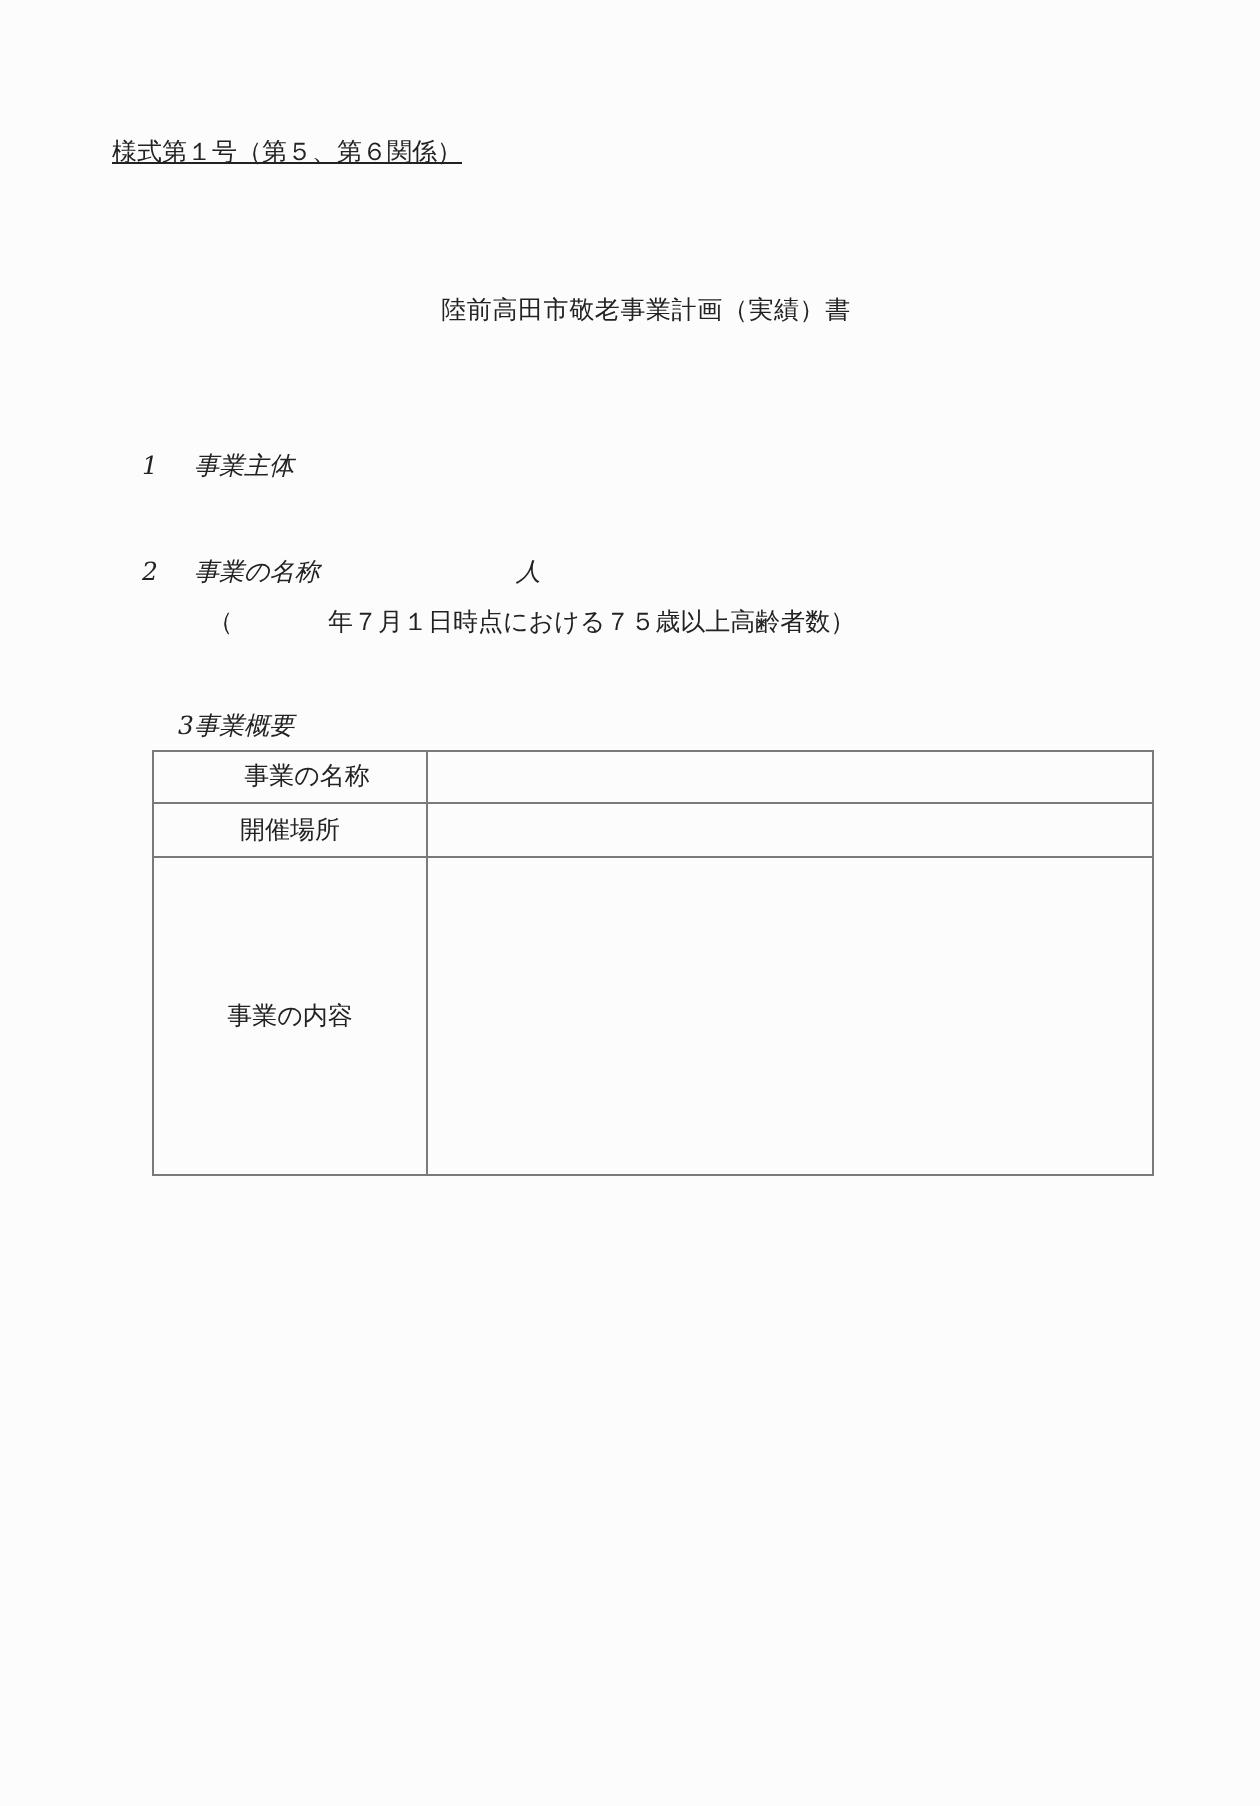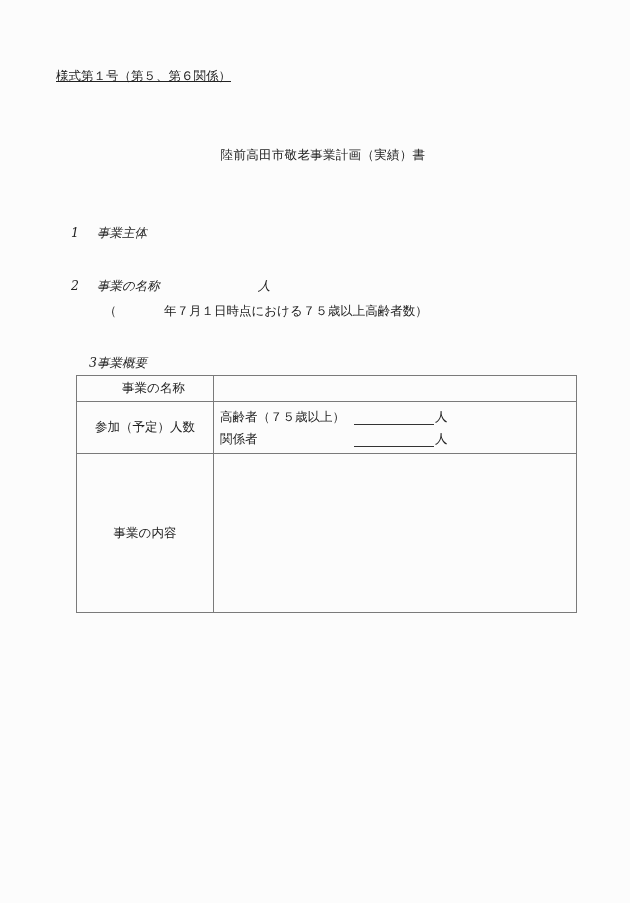--- a/index.html
+++ b/index.html
@@ -60,33 +60,22 @@
 <div class="abs sec s3">
   <span class="num">3</span><span>事業概要</span>
 </div>
 
 <table class="overview">
   <tbody>
       <tr class="r1">
     <td class="label">事業の名称</td>
     <td></td>
   </tr>
-  <tr class="r4">
-    <td class="label">参加（予定）人数</td>
-    <td>
-      <div class="attend-line">
-        <span class="lbl">高齢者（７５歳以上）</span>
-        <span class="blank"></span>
-        <span class="unit">人</span>
-      </div>
-      <div class="attend-line">
-        <span class="lbl">関係者</span>
-        <span class="blank"></span>
-        <span class="unit">人</span>
-      </div>
-    </td>
+  <tr class="r3">
+    <td class="label">開催場所</td>
+    <td></td>
   </tr>
   <tr class="r5">
     <td class="label">事業の内容</td>
     <td></td>
   </tr>
 </tbody>
   </table>
 
 </body></html>

